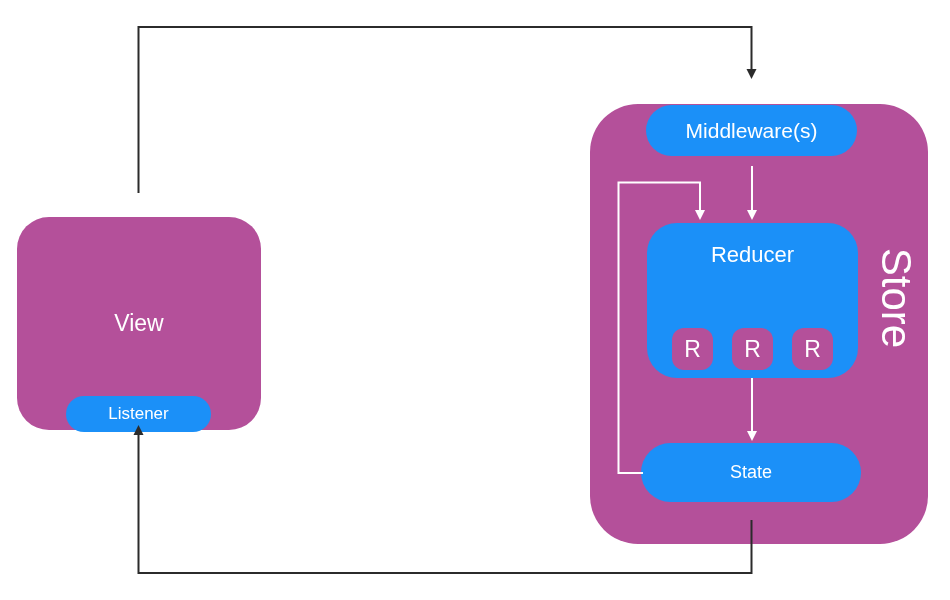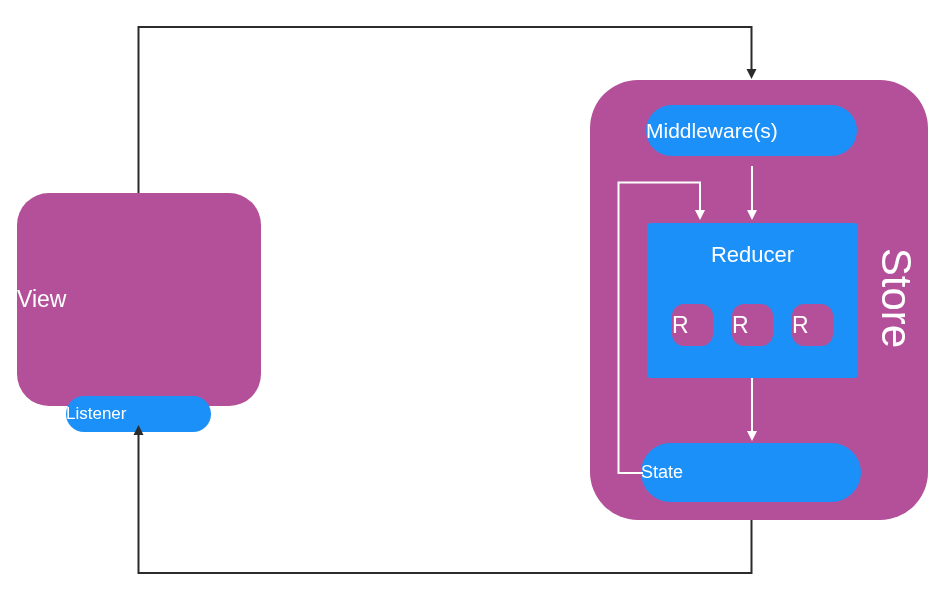--- a/index.html
+++ b/index.html
@@ -19,25 +19,25 @@
     position: relative;
     width: 950px;
     height: 600px;
     background: var(--background);
     overflow: hidden;
   }
   .node {
     position: absolute;
     display: flex;
     align-items: center;
-    justify-content: flex-start;
+    justify-content: center;
     color: var(--text-white);
     font-weight: 500;
   }
-  .magenta { background: var(--magenta); }
+  .magenta { background: var(--magenta); margin-top: 24px; }
   .blue { background: var(--blue); }
 
   .view-box {
     left: 17px; top: 193px; width: 244px; height: 213px;
     border-radius: 32px;
     font-size: 23px;
   }
   .listener-pill {
     left: 66px; top: 396px; width: 145px; height: 36px;
     border-radius: 18px;
@@ -56,21 +56,21 @@
     font-weight: 500;
     white-space: nowrap;
   }
   .middleware-pill {
     left: 646px; top: 105px; width: 211px; height: 51px;
     border-radius: 26px;
     font-size: 21px;
   }
   .reducer-box {
     left: 647px; top: 223px; width: 211px; height: 155px;
-    border-radius: 4px;
+    border-radius: 30px;
     flex-direction: column;
     justify-content: flex-start;
     padding-top: 19px;
     font-size: 22px;
   }
   .r-box {
     width: 41px; height: 42px;
     border-radius: 12px;
     font-size: 23px;
   }

